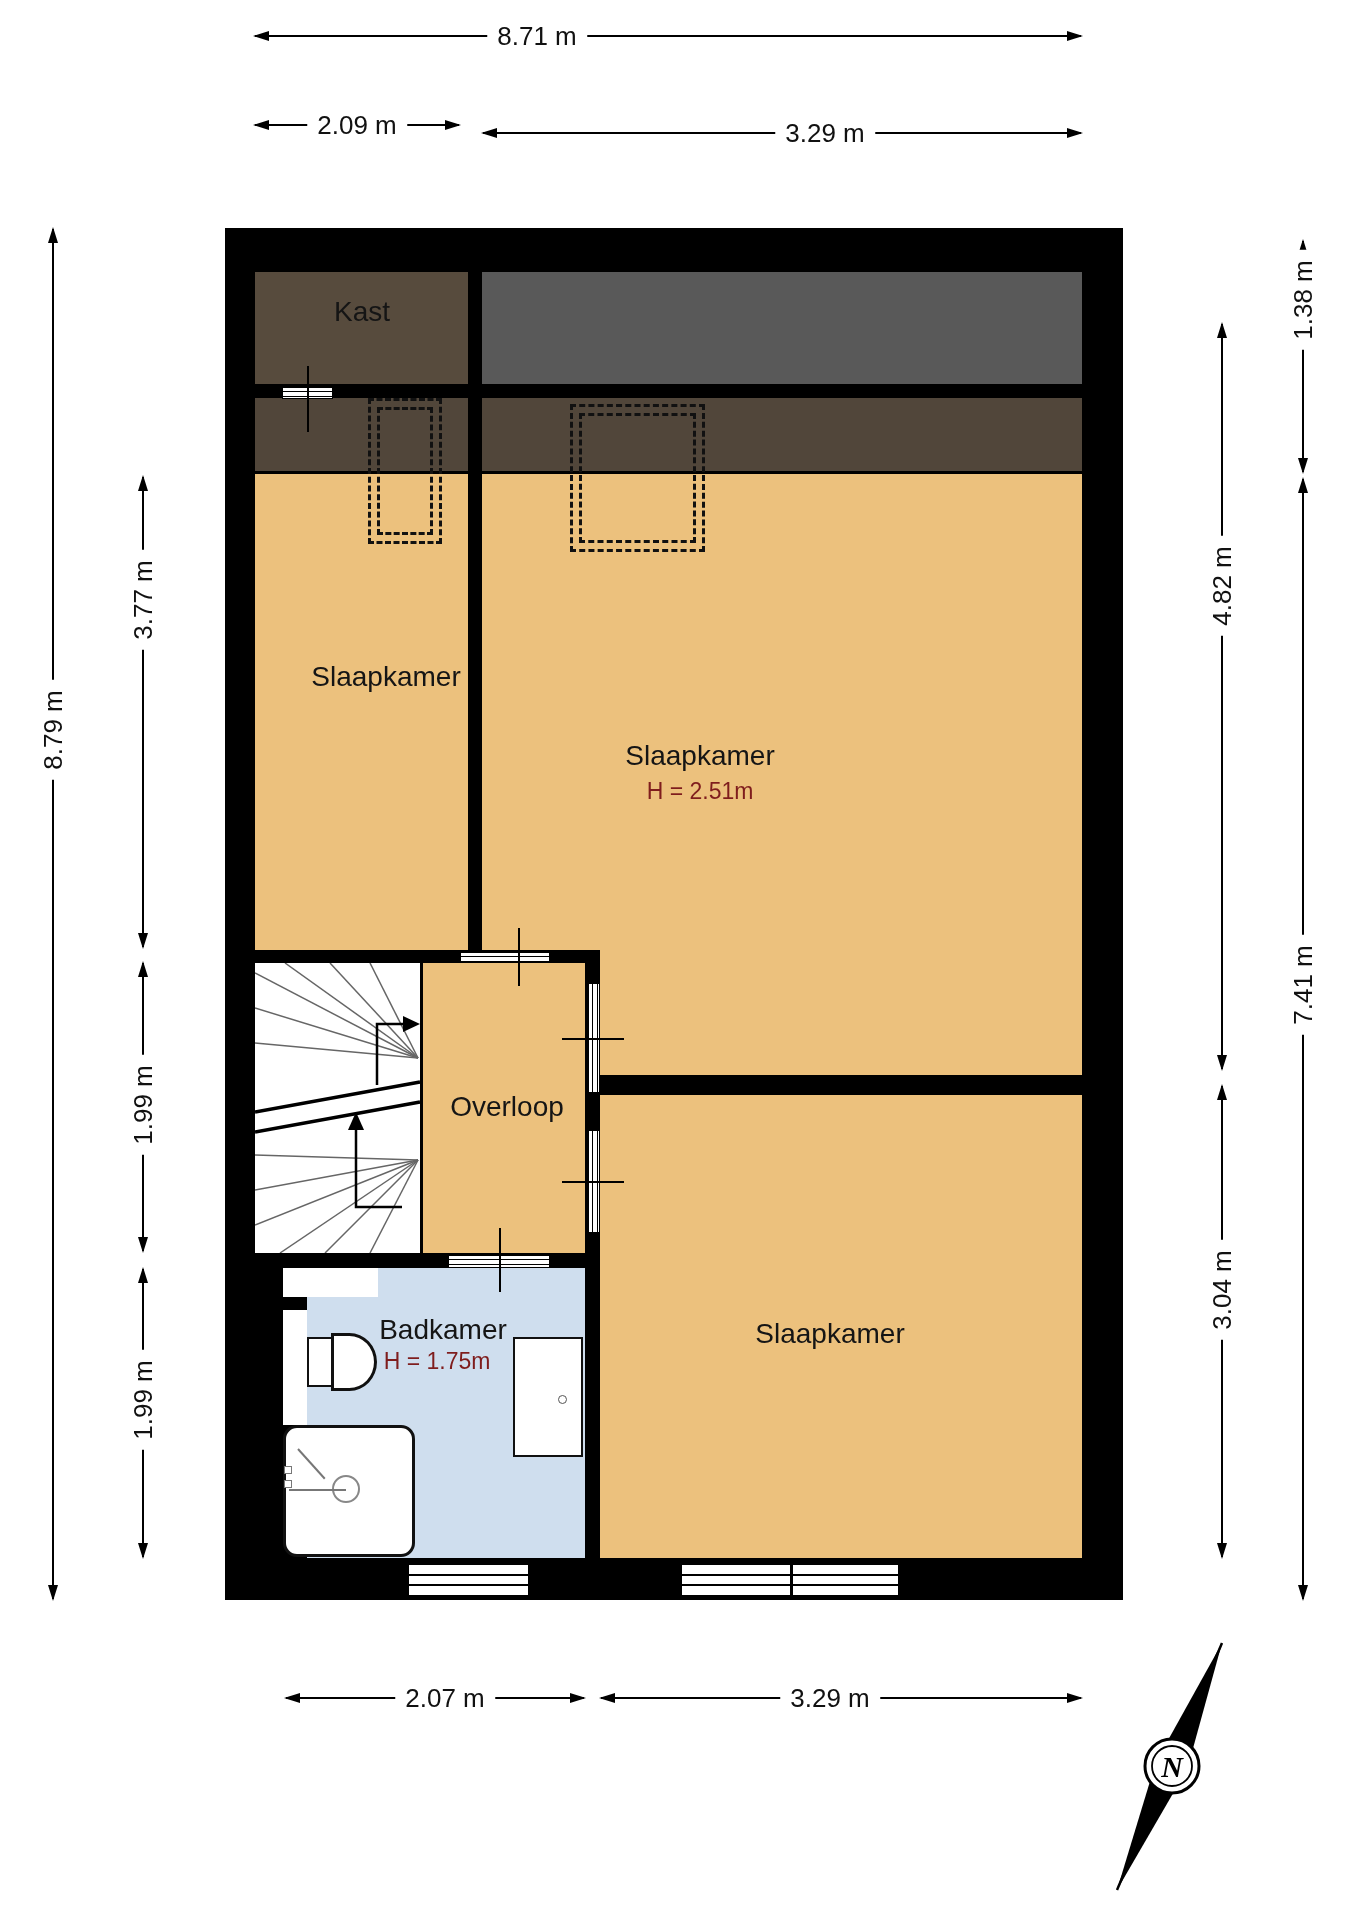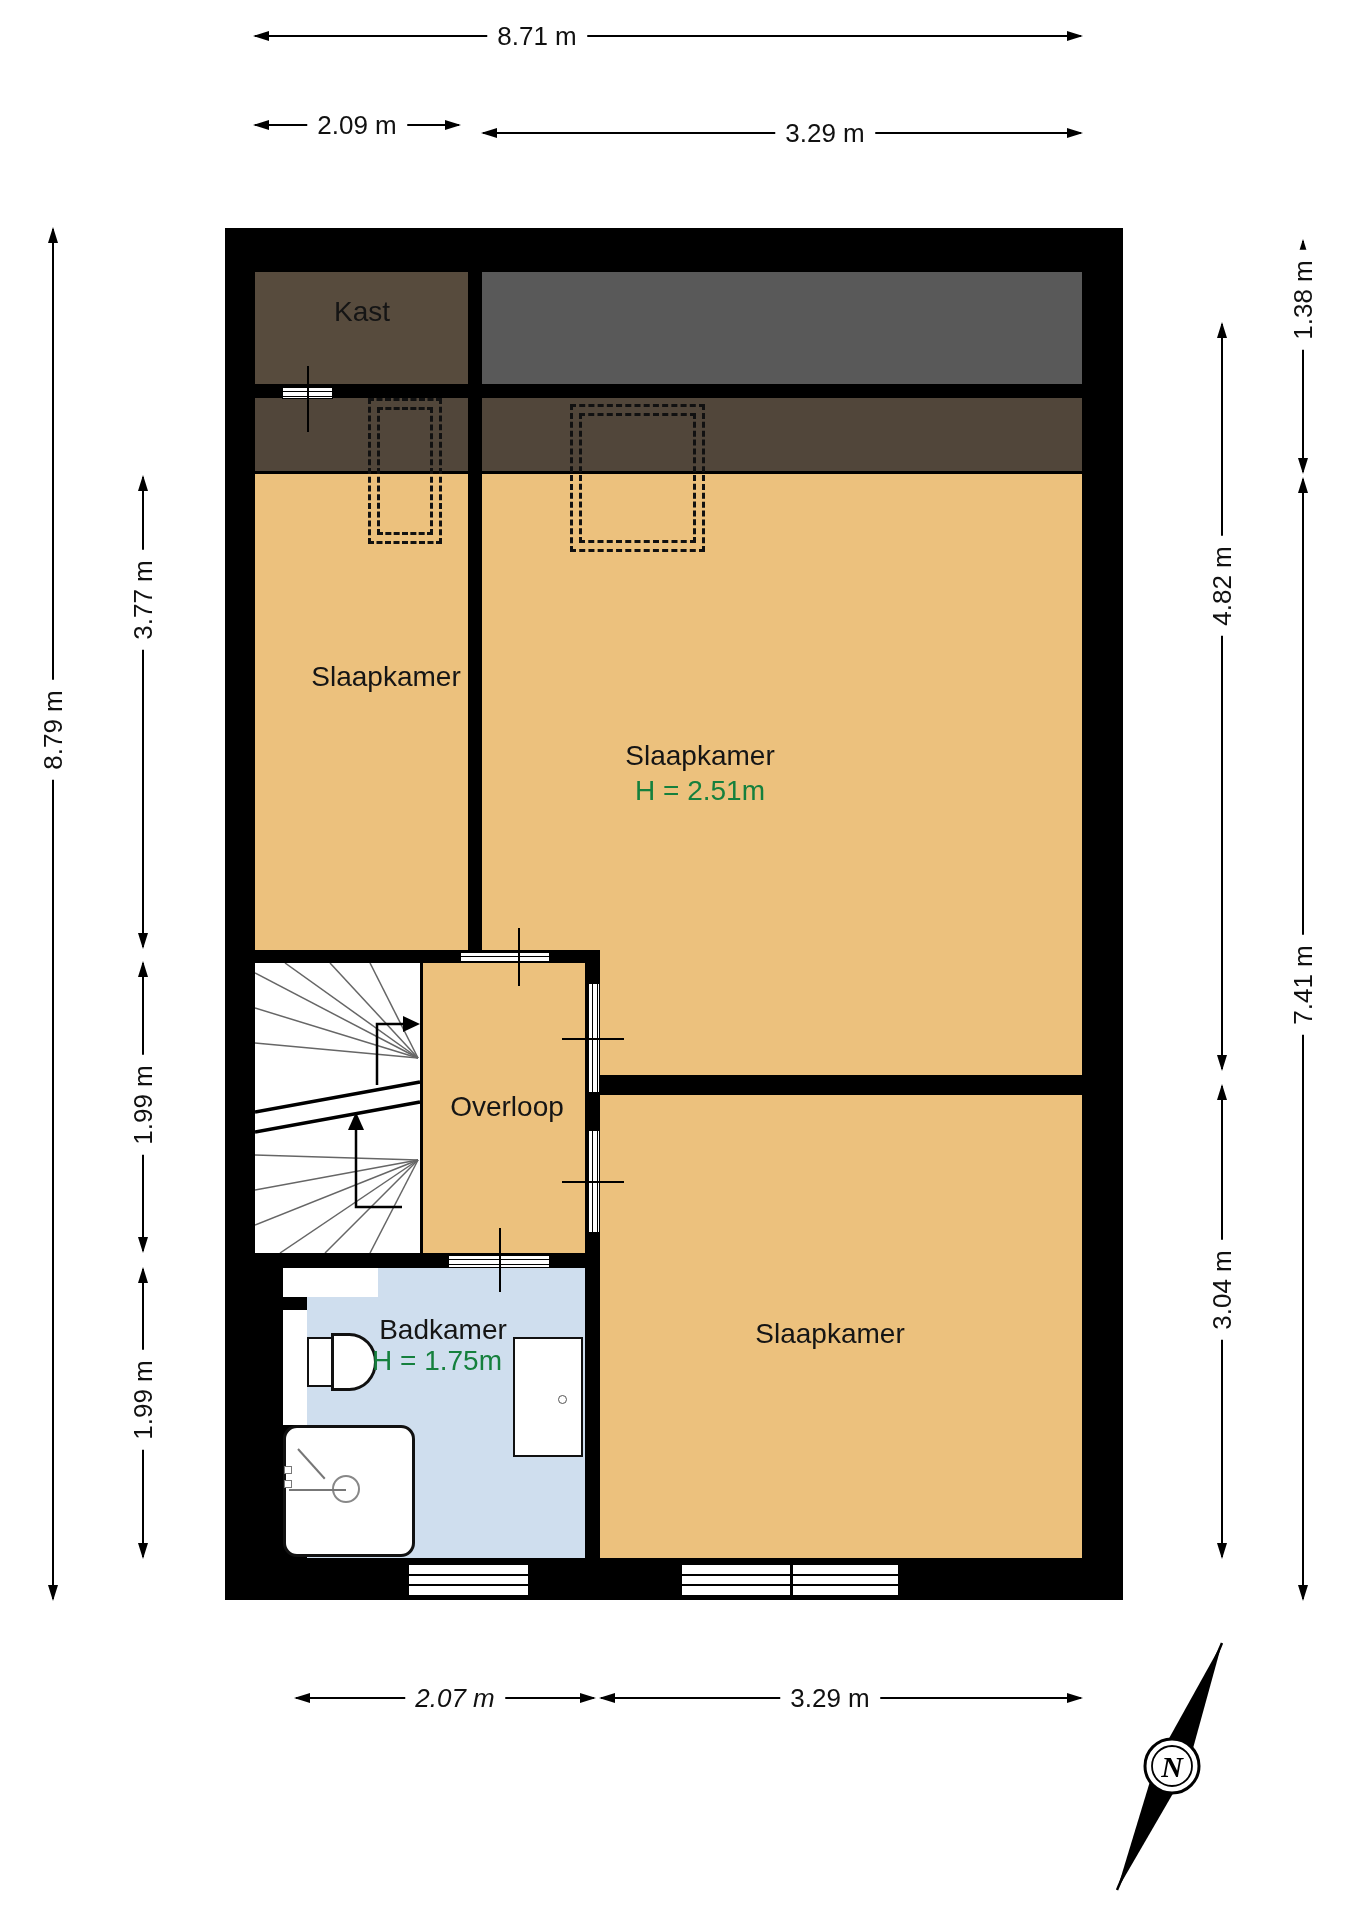--- a/index.html
+++ b/index.html
@@ -23,21 +23,21 @@
   .tick-h{height:2px;background:#000;}
   
   .win{background:#fff;border:2px solid #000;box-sizing:border-box;}
   .win::before,.win::after{content:"";position:absolute;left:0;right:0;height:2px;background:#000;}
   .win::before{top:30%;} .win::after{top:62%;}
   .win .mull{position:absolute;top:0;bottom:0;width:3px;background:#000;left:50%;}
   
   .dashed{border:3px dashed #111;box-sizing:border-box;background:transparent;}
   
   .rlabel{position:absolute;transform:translate(-50%,-50%);font-size:28px;white-space:nowrap;color:#151515;}
-  .rsub{position:absolute;transform:translate(-50%,-50%);font-size:28px;white-space:nowrap;color:#15803d;}
+  .rsub{position:absolute;transform:translate(-50%,-50%);font-size:23px;white-space:nowrap;color:#7f1d1d;}
   
   .dim{position:absolute;}
   .dim .ln{position:absolute;background:#000;}
   .dim.h{height:12px;} .dim.v{width:12px;}
   .dim.h .ln{left:1px;right:1px;top:5px;height:2px;}
   .dim.v .ln{top:1px;bottom:1px;left:5px;width:2px;}
   .ah{position:absolute;width:0;height:0;}
   .dim.h .ah.l{left:-1px;top:1px;border-top:5px solid transparent;border-bottom:5px solid transparent;border-right:16px solid #000;}
   .dim.h .ah.r{right:-1px;top:1px;border-top:5px solid transparent;border-bottom:5px solid transparent;border-left:16px solid #000;}
   .dim.v .ah.u{top:-1px;left:1px;border-left:5px solid transparent;border-right:5px solid transparent;border-bottom:16px solid #000;}
@@ -160,21 +160,21 @@
       <i class="ah r"></i>
     <span class="dl" style="left:103px;">2.09 m</span>
   </div>
   <div class="dim h" style="left:482px;top:127px;width:600px;">
     <i class="ln"></i>
       <i class="ah l"></i>
       <i class="ah r"></i>
     <span class="dl" style="left:343px;">3.29 m</span>
   </div>
 
-  <div class="dim h" style="left:295px;top:1692px;width:300px;font-style:italic;">
+  <div class="dim h" style="left:285px;top:1692px;width:300px;">
     <i class="ln"></i>
       <i class="ah l"></i>
       <i class="ah r"></i>
     <span class="dl" style="left:160px;">2.07 m</span>
   </div>
   <div class="dim h" style="left:600px;top:1692px;width:482px;">
     <i class="ln"></i>
       <i class="ah l"></i>
       <i class="ah r"></i>
     <span class="dl" style="left:230px;">3.29 m</span>

